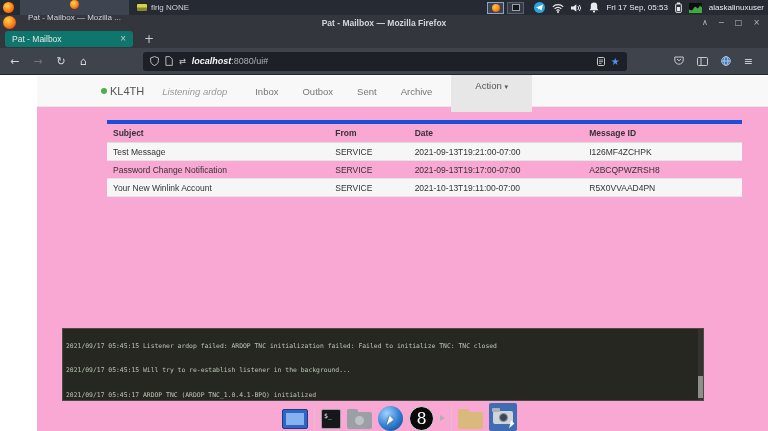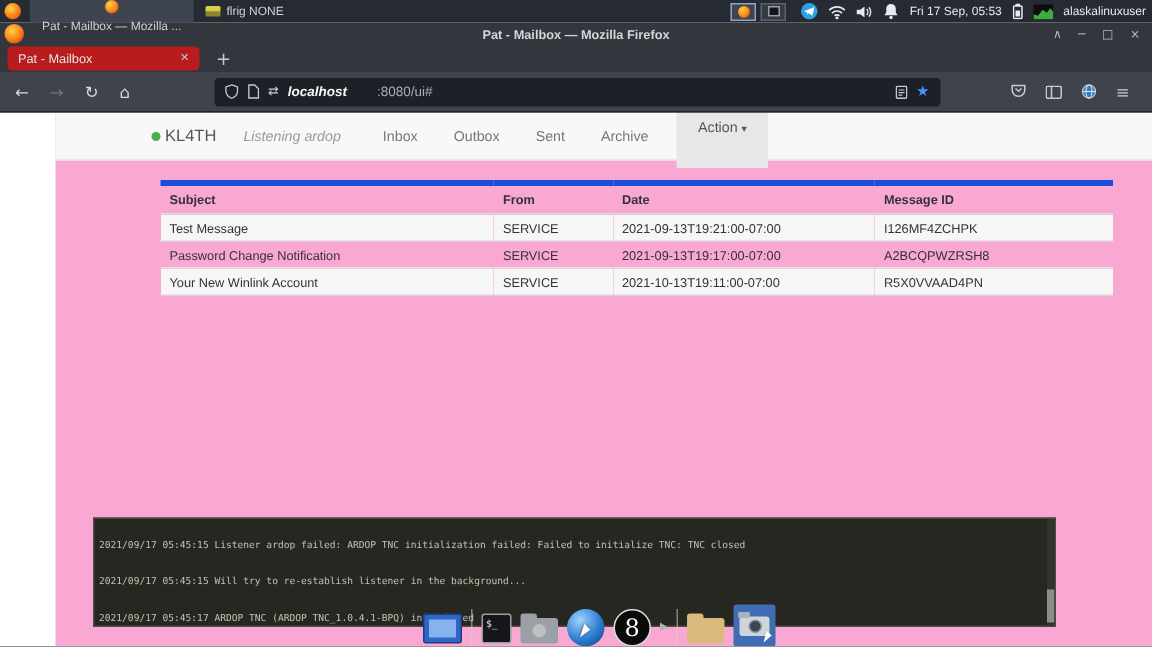--- a/index.html
+++ b/index.html
@@ -36,65 +36,65 @@
   .ff-logo-corner { position:absolute; left:3px; top:16px; width:13px; height:13px; border-radius:50%;
               background:radial-gradient(circle at 38% 35%, #ffd54a 0%, #ff8a1e 45%, #d9480f 85%); z-index:55; }
   .win-controls { position:absolute; right:8px; top:15px; height:15px; display:flex; gap:11px;
                   align-items:center; color:#b8bcc2; font-size:8px; z-index:45;
                   font-family:"DejaVu Sans",sans-serif; }
   .win-controls span { cursor:default; }
 
   
   .tabbar { position:absolute; top:30px; left:0; right:0; height:18px; background:#33363d;
             display:flex; align-items:center; z-index:40; }
-  .tab { margin-left:5px; width:128px; height:16px; background:#b91c1c; border-radius:3px;
+  .tab { margin-left:5px; width:128px; height:16px; background:#0f766e; border-radius:3px;
          display:flex; align-items:center; padding:0 7px; color:#e6e6e6; font-size:8.5px; gap:4px; }
   .tab-title { flex:1; white-space:nowrap; overflow:hidden; }
   .tab-close { color:#c9c9c9; font-size:10px; line-height:1; }
   .newtab-btn { color:#c9c9c9; font-size:12px; margin-left:11px; font-family:"DejaVu Sans",sans-serif; }
 
   
   .toolbar { position:absolute; top:48px; left:0; right:0; height:27px; background:#3f434b;
              display:flex; align-items:center; padding:0 10px; z-index:40;
              border-bottom:1px solid #23252a; }
   .nav-ic { font-family:"DejaVu Sans",sans-serif; font-size:11px; color:#d5d7da; margin-right:14px; }
   .nav-ic.disabled { color:#6f747c; }
   .urlbar { margin-left:42px; width:484px; height:19px; background:#1d2026; border-radius:3px;
             display:flex; align-items:center; padding:0 7px; gap:6px; color:#c8cace; font-size:9px; }
   .url-host { color:#f5f6f7; font-weight:bold;font-style:italic; }
-  .url-rest { color:#aab0b8;margin-left:20px; }
+  .url-rest { color:#aab0b8; }
   .url-spacer { flex:1; }
   .swap-glyph { font-family:"DejaVu Sans",sans-serif; font-size:8.5px; color:#c8cace; }
   .star-glyph { font-family:"DejaVu Sans",sans-serif; font-size:10px; color:#4a90f5; }
   .tool-right { margin-left:auto; display:flex; align-items:center; gap:13px; margin-right:5px; }
   .menu-glyph { font-family:"DejaVu Sans",sans-serif; font-size:11px; color:#c8cace; }
 
   
   .page { position:absolute; top:76px; left:0; right:0; bottom:0; background:#f9a8d4; z-index:10;margin-left:37px; }
   .pnavbar { height:31px; background:#f8f8f8; border-bottom:1px solid #e7e7e7;
              display:flex; align-items:center; padding-left:64px; color:#777; font-size:9.5px; }
   .brand { display:flex; align-items:center; gap:3px; color:#555; font-size:11px; }
   .brand-dot { width:6px; height:6px; border-radius:50%; background:#4cae4c; }
   .pstatus { font-style:italic; color:#999; margin:0 16px 0 18px; }
   .plink { padding:0 12px; color:#777; cursor:pointer; }
-  .paction { margin-left:7px; height:42px; line-height:31px; padding:0 14px; background:#e7e7e7;
+  .paction { margin-left:7px; height:42px; line-height:31px; padding:0 24px; background:#e7e7e7;
              color:#555; cursor:pointer; }
   .caret { font-size:7px; font-family:"DejaVu Sans",sans-serif; }
 
   .mail-table { margin:13px 63px 0 70px; width:635px; border-collapse:collapse; table-layout:fixed;
                 font-size:8.5px; color:#333; }
   .mail-table th { text-align:left; font-weight:bold; padding:4px 6px;
                    border-top:4px solid #1d4ed8; border-bottom:1px solid #ddd; }
   .mail-table td { padding:3.5px 6px; border-top:1px solid #e5e5e5; overflow:hidden; white-space:nowrap; }
   .mail-table tbody tr:nth-child(odd) { background:#f6f6f6; }
   .mail-table tbody tr:last-child td { border-bottom:1px solid #e5e5e5; }
   .c-subj { width:35%; } .c-from { width:12.5%; } .c-date { width:27.5%; } .c-mid { width:25%; }
 
   
-  .terminal { position:absolute; left:62px; top:345px; width:642px; height:73px;
+  .terminal { position:absolute; left:62px; top:328px; width:642px; height:73px;
               background:#272722; border:1px solid #4a4a46; overflow:hidden; z-index:20; }
   .term-inner { margin-top:-3px; padding-left:3px;
                 font-family:"DejaVu Sans Mono","Liberation Mono",monospace;
                 font-size:6.4px; line-height:8.1px; color:#b9c6b2; white-space:pre; }
   .term-sb { position:absolute; right:0; top:0; bottom:0; width:5px; background:#32322e; }
   .term-thumb { position:absolute; right:0; bottom:2px; width:5px; height:22px; background:#8d8d89; }
 
   
   .dock { position:absolute; left:282px; bottom:0; height:31px; display:flex; align-items:flex-end;
           gap:6px; z-index:30; }

